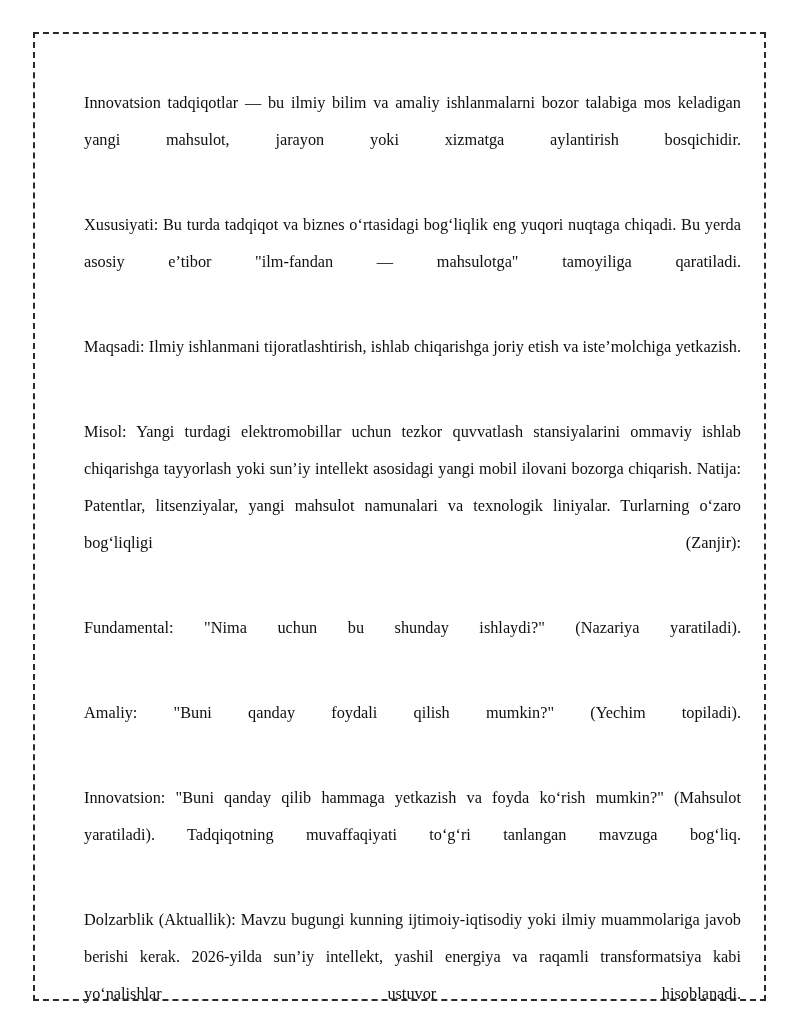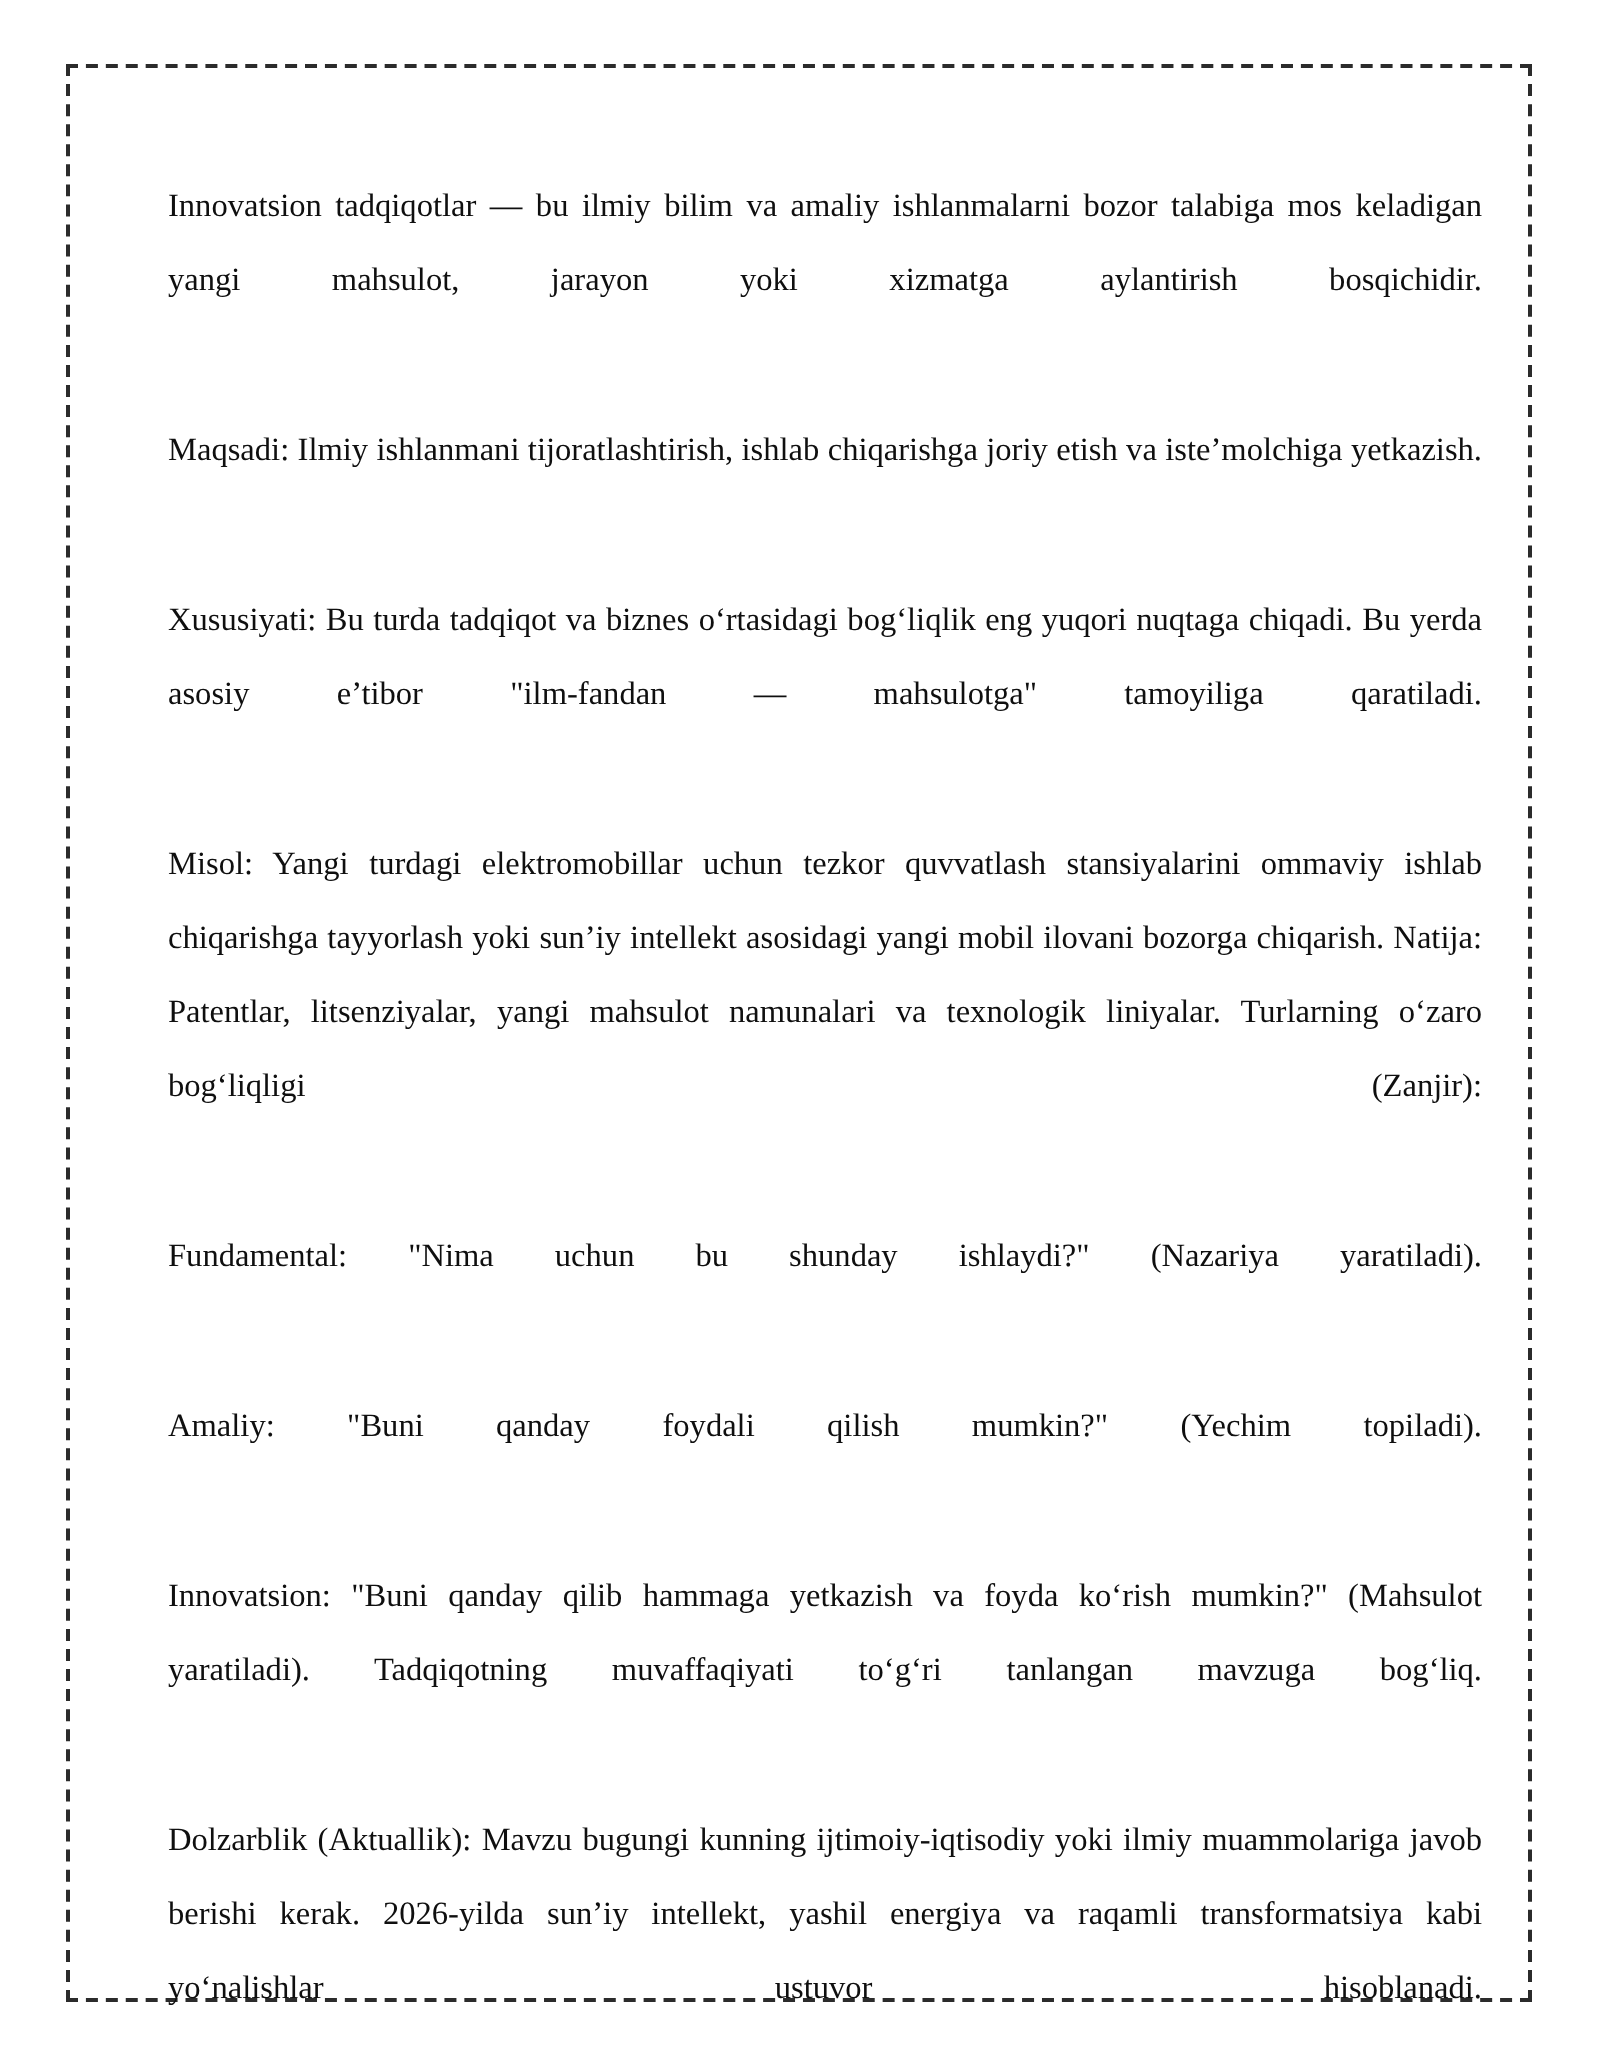--- a/index.html
+++ b/index.html
@@ -69,23 +69,23 @@
 <body>
 
 <div class="page">
 
   <div class="page-frame"></div>
 
   <div class="content">
 
     <p class="para">Innovatsion tadqiqotlar — bu ilmiy bilim va amaliy ishlanmalarni bozor talabiga mos keladigan yangi mahsulot, jarayon yoki xizmatga aylantirish bosqichidir.</p>
 
+    <p class="para">Xususiyati: Bu turda tadqiqot va biznes oʻrtasidagi bogʻliqlik eng yuqori nuqtaga chiqadi. Bu yerda asosiy e’tibor "ilm-fandan — mahsulotga" tamoyiliga qaratiladi.</p>
+
     <p class="para">Maqsadi: Ilmiy ishlanmani tijoratlashtirish, ishlab chiqarishga joriy etish va iste’molchiga yetkazish.</p>
-
-    <p class="para">Xususiyati: Bu turda tadqiqot va biznes oʻrtasidagi bogʻliqlik eng yuqori nuqtaga chiqadi. Bu yerda asosiy e’tibor "ilm-fandan — mahsulotga" tamoyiliga qaratiladi.</p>
 
     <p class="para">Misol: Yangi turdagi elektromobillar uchun tezkor quvvatlash stansiyalarini ommaviy ishlab chiqarishga tayyorlash yoki sun’iy intellekt asosidagi yangi mobil ilovani bozorga chiqarish. Natija: Patentlar, litsenziyalar, yangi mahsulot namunalari va texnologik liniyalar. Turlarning oʻzaro bogʻliqligi (Zanjir):</p>
 
 
     <p class="para">Fundamental: "Nima uchun bu shunday ishlaydi?" (Nazariya yaratiladi).</p>
 
     <p class="para">Amaliy: "Buni qanday foydali qilish mumkin?" (Yechim topiladi).</p>
 
     <p class="para">Innovatsion: "Buni qanday qilib hammaga yetkazish va foyda koʻrish mumkin?" (Mahsulot yaratiladi).  Tadqiqotning muvaffaqiyati toʻgʻri tanlangan mavzuga bogʻliq.</p>
 

